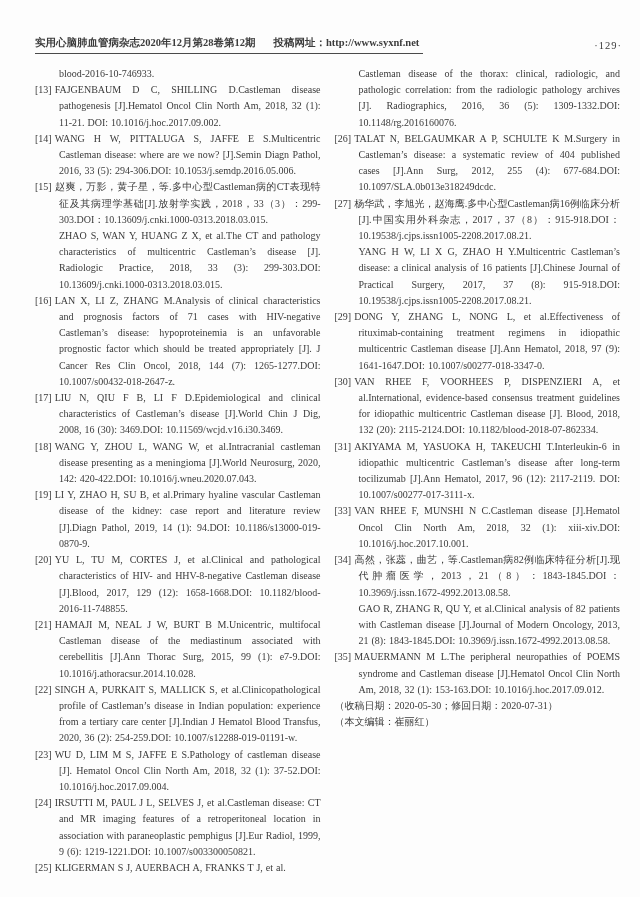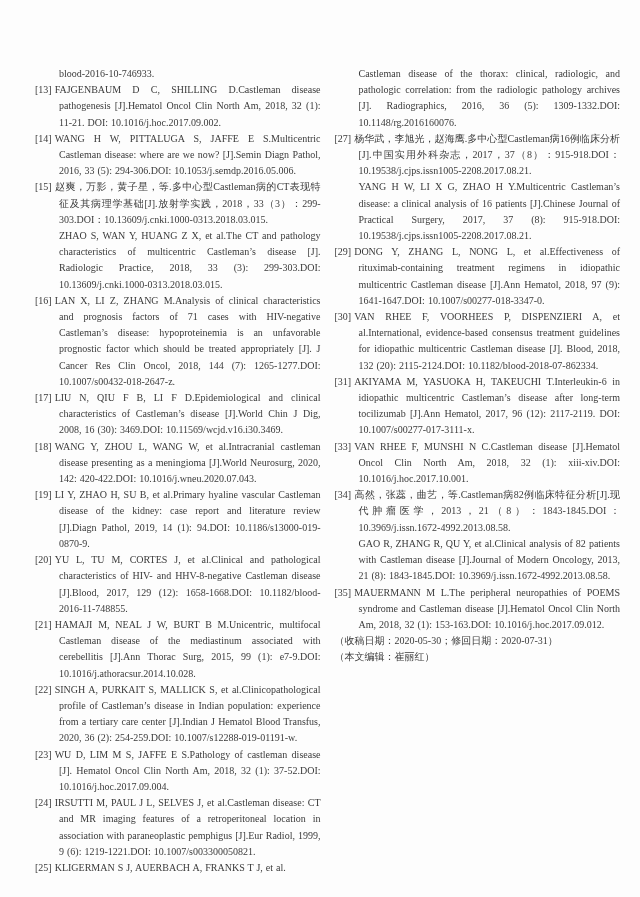--- a/index.html
+++ b/index.html
@@ -66,20 +66,26 @@
     font-size: 10px;
     line-height: 16.2px;
     color: #3a3a3a;
   }
 </style>
 </head>
 <body>
 
 <div class="page">
 
+  <div class="header">
+    <div class="header-left">
+      <span>实用心脑肺血管病杂志2020年12月第28卷第12期</span><span class="submit">投稿网址：http://www.syxnf.net</span>
+    </div>
+    <div class="page-number">·129·</div>
+  </div>
 
   <div class="content">
 
     <div class="col">
       <p class="ref cont"><span class="ref-text">blood-2016-10-746933.</span></p>
       <p class="ref"><span class="ref-label">[13]</span><span class="ref-text">FAJGENBAUM D C, SHILLING D.Castleman disease pathogenesis [J].Hematol Oncol Clin North Am, 2018, 32 (1): 11-21. DOI: 10.1016/j.hoc.2017.09.002.</span></p>
       <p class="ref"><span class="ref-label">[14]</span><span class="ref-text">WANG H W, PITTALUGA S, JAFFE E S.Multicentric Castleman disease: where are we now? [J].Semin Diagn Pathol, 2016, 33 (5): 294-306.DOI: 10.1053/j.semdp.2016.05.006.</span></p>
       <p class="ref"><span class="ref-label">[15]</span><span class="ref-text">赵爽，万影，黄子星，等.多中心型Castleman病的CT表现特征及其病理学基础[J].放射学实践，2018，33（3）：299-303.DOI：10.13609/j.cnki.1000-0313.2018.03.015.</span></p>
       <p class="ref cont"><span class="ref-text">ZHAO S, WAN Y, HUANG Z X, et al.The CT and pathology characteristics of multicentric Castleman’s disease [J]. Radiologic Practice, 2018, 33 (3): 299-303.DOI: 10.13609/j.cnki.1000-0313.2018.03.015.</span></p>
       <p class="ref"><span class="ref-label">[16]</span><span class="ref-text">LAN X, LI Z, ZHANG M.Analysis of clinical characteristics and prognosis factors of 71 cases with HIV-negative Castleman’s disease: hypoproteinemia is an unfavorable prognostic factor which should be treated appropriately [J]. J Cancer Res Clin Oncol, 2018, 144 (7): 1265-1277.DOI: 10.1007/s00432-018-2647-z.</span></p>
@@ -89,20 +95,21 @@
       <p class="ref"><span class="ref-label">[20]</span><span class="ref-text">YU L, TU M, CORTES J, et al.Clinical and pathological characteristics of HIV- and HHV-8-negative Castleman disease [J].Blood, 2017, 129 (12): 1658-1668.DOI: 10.1182/blood-2016-11-748855.</span></p>
       <p class="ref"><span class="ref-label">[21]</span><span class="ref-text">HAMAJI M, NEAL J W, BURT B M.Unicentric, multifocal Castleman disease of the mediastinum associated with cerebellitis [J].Ann Thorac Surg, 2015, 99 (1): e7-9.DOI: 10.1016/j.athoracsur.2014.10.028.</span></p>
       <p class="ref"><span class="ref-label">[22]</span><span class="ref-text">SINGH A, PURKAIT S, MALLICK S, et al.Clinicopathological profile of Castleman’s disease in Indian population: experience from a tertiary care center [J].Indian J Hematol Blood Transfus, 2020, 36 (2): 254-259.DOI: 10.1007/s12288-019-01191-w.</span></p>
       <p class="ref"><span class="ref-label">[23]</span><span class="ref-text">WU D, LIM M S, JAFFE E S.Pathology of castleman disease [J]. Hematol Oncol Clin North Am, 2018, 32 (1): 37-52.DOI: 10.1016/j.hoc.2017.09.004.</span></p>
       <p class="ref"><span class="ref-label">[24]</span><span class="ref-text">IRSUTTI M, PAUL J L, SELVES J, et al.Castleman disease: CT and MR imaging features of a retroperitoneal location in association with paraneoplastic pemphigus [J].Eur Radiol, 1999, 9 (6): 1219-1221.DOI: 10.1007/s003300050821.</span></p>
       <p class="ref"><span class="ref-label">[25]</span><span class="ref-text">KLIGERMAN S J, AUERBACH A, FRANKS T J, et al.</span></p>
     </div>
 
     <div class="col">
       <p class="ref cont"><span class="ref-text">Castleman disease of the thorax: clinical, radiologic, and pathologic correlation: from the radiologic pathology archives [J]. Radiographics, 2016, 36 (5): 1309-1332.DOI: 10.1148/rg.2016160076.</span></p>
+      <p class="ref"><span class="ref-label">[26]</span><span class="ref-text">TALAT N, BELGAUMKAR A P, SCHULTE K M.Surgery in Castleman’s disease: a systematic review of 404 published cases [J].Ann Surg, 2012, 255 (4): 677-684.DOI: 10.1097/SLA.0b013e318249dcdc.</span></p>
       <p class="ref"><span class="ref-label">[27]</span><span class="ref-text">杨华武，李旭光，赵海鹰.多中心型Castleman病16例临床分析[J].中国实用外科杂志，2017，37（8）：915-918.DOI：10.19538/j.cjps.issn1005-2208.2017.08.21.</span></p>
       <p class="ref cont"><span class="ref-text">YANG H W, LI X G, ZHAO H Y.Multicentric Castleman’s disease: a clinical analysis of 16 patients [J].Chinese Journal of Practical Surgery, 2017, 37 (8): 915-918.DOI: 10.19538/j.cjps.issn1005-2208.2017.08.21.</span></p>
       <p class="ref"><span class="ref-label">[29]</span><span class="ref-text">DONG Y, ZHANG L, NONG L, et al.Effectiveness of rituximab-containing treatment regimens in idiopathic multicentric Castleman disease [J].Ann Hematol, 2018, 97 (9): 1641-1647.DOI: 10.1007/s00277-018-3347-0.</span></p>
       <p class="ref"><span class="ref-label">[30]</span><span class="ref-text">VAN RHEE F, VOORHEES P, DISPENZIERI A, et al.International, evidence-based consensus treatment guidelines for idiopathic multicentric Castleman disease [J]. Blood, 2018, 132 (20): 2115-2124.DOI: 10.1182/blood-2018-07-862334.</span></p>
       <p class="ref"><span class="ref-label">[31]</span><span class="ref-text">AKIYAMA M, YASUOKA H, TAKEUCHI T.Interleukin-6 in idiopathic multicentric Castleman’s disease after long-term tocilizumab [J].Ann Hematol, 2017, 96 (12): 2117-2119. DOI: 10.1007/s00277-017-3111-x.</span></p>
       <p class="ref"><span class="ref-label">[33]</span><span class="ref-text">VAN RHEE F, MUNSHI N C.Castleman disease [J].Hematol Oncol Clin North Am, 2018, 32 (1): xiii-xiv.DOI: 10.1016/j.hoc.2017.10.001.</span></p>
       <p class="ref"><span class="ref-label">[34]</span><span class="ref-text">高然，张蕊，曲艺，等.Castleman病82例临床特征分析[J].现代肿瘤医学，2013，21（8）：1843-1845.DOI：10.3969/j.issn.1672-4992.2013.08.58.</span></p>
       <p class="ref cont"><span class="ref-text">GAO R, ZHANG R, QU Y, et al.Clinical analysis of 82 patients with Castleman disease [J].Journal of Modern Oncology, 2013, 21 (8): 1843-1845.DOI: 10.3969/j.issn.1672-4992.2013.08.58.</span></p>
       <p class="ref"><span class="ref-label">[35]</span><span class="ref-text">MAUERMANN M L.The peripheral neuropathies of POEMS syndrome and Castleman disease [J].Hematol Oncol Clin North Am, 2018, 32 (1): 153-163.DOI: 10.1016/j.hoc.2017.09.012.</span></p>
       <p class="note">（收稿日期：2020-05-30；修回日期：2020-07-31）</p>

